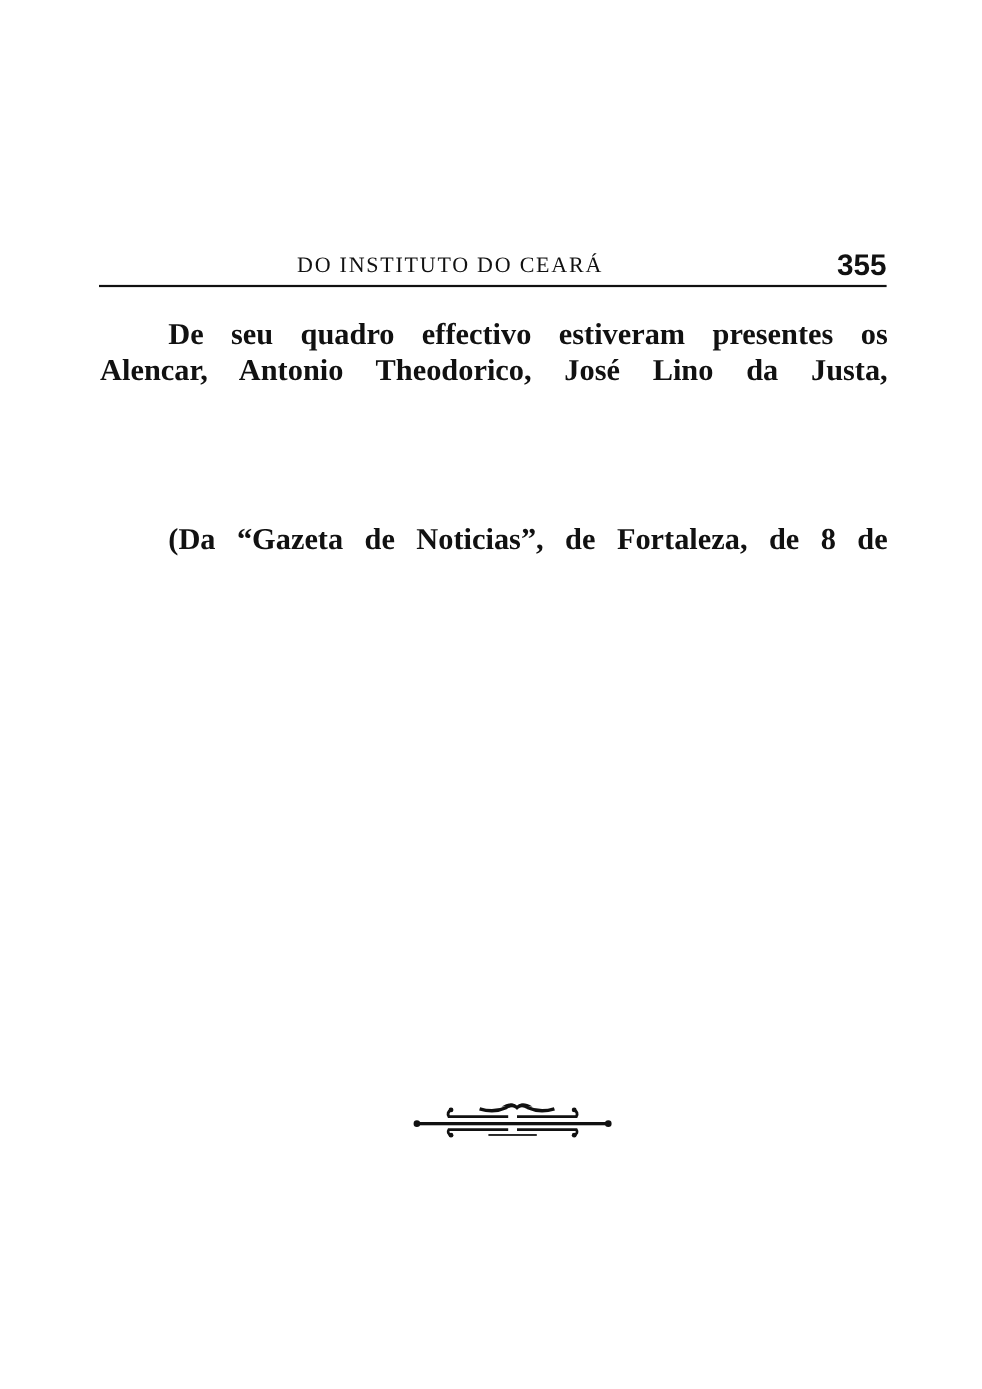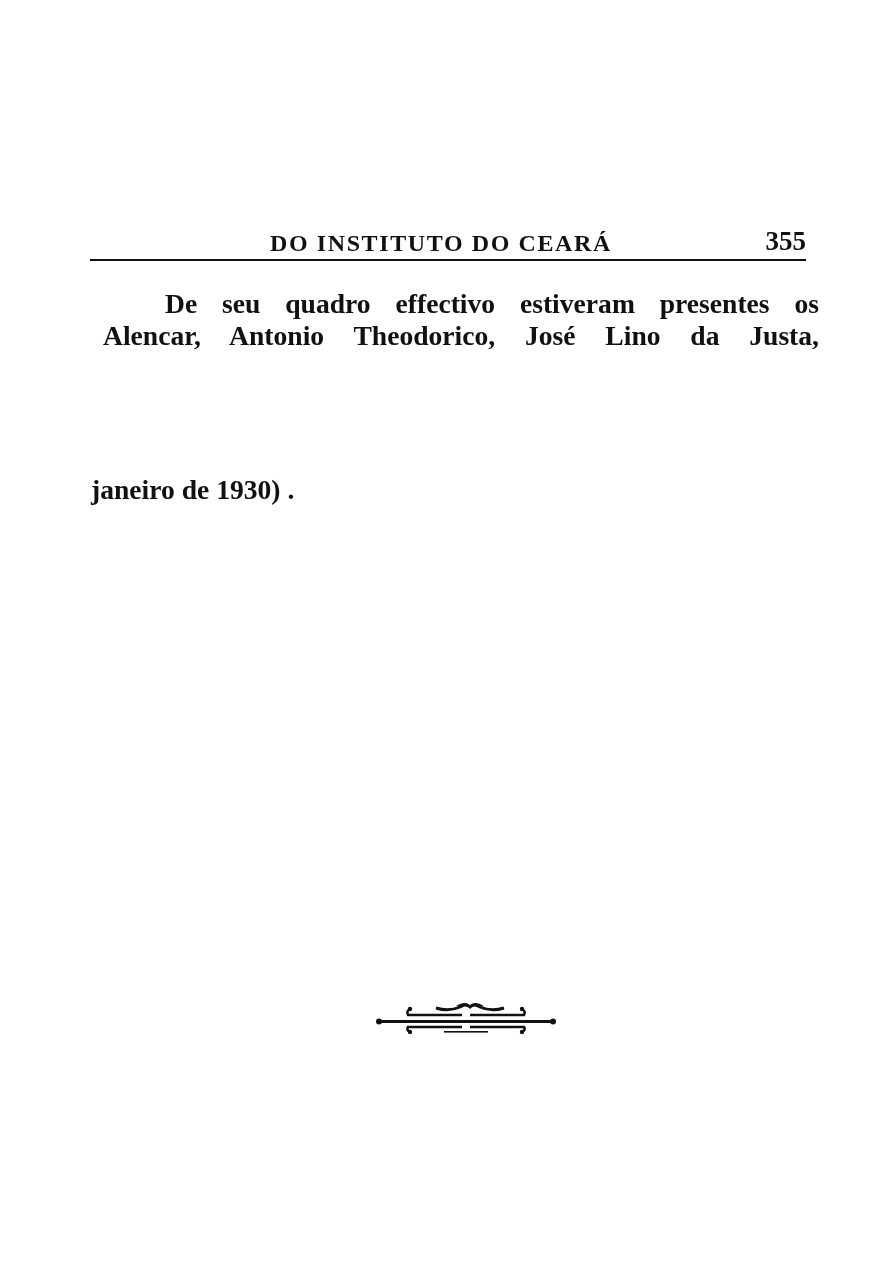--- a/index.html
+++ b/index.html
@@ -20,30 +20,30 @@
       left: 90px;
       top: 226px;
       width: 716px;
       height: 34px;
     }
     .running-title {
       position: absolute;
       left: 180px;
       top: 4px;
       font-family: "Liberation Serif", "DejaVu Serif", serif;
-      font-size: 24px;
+      font-size: 20px;
       letter-spacing: 1.6px;
-      font-weight: bold;
+      font-weight: normal;
       white-space: nowrap;
     }
     .page-number {
       position: absolute;
       right: 0;
       top: 0;
-      font-family: Liberation Serif, serif;
+      font-family: Liberation Sans, sans-serif;
       font-size: 27px;
       font-weight: bold;
     }
     .head-rule {
       position: absolute;
       left: 0;
       top: 33px;
       width: 716px;
       height: 2px;
       background: #111111;
@@ -51,21 +51,21 @@
     .body-text {
       position: absolute;
       left: 91px;
       width: 716px;
       font-family: "Liberation Serif", "DejaVu Serif", serif;
       font-size: 27.6px;
       line-height: 31.5px;
       text-align: justify;
       font-weight: bold;
     }
-    .para1 { top: 288px; margin-left: 12px; }
+    .para1 { top: 288px; }
     .para2 { top: 474px; }
     .indent { text-indent: 62px; }
     .line {
       display: block;
       text-align: justify;
       text-align-last: justify;
       white-space: nowrap;
     }
     .line.last {
       text-align-last: left;
@@ -86,21 +86,21 @@
   <span class="page-number">355</span>
   <div class="head-rule"></div>
 </div>
 
 <div class="body-text para1">
   <span class="line indent" style="padding-left:62px;text-indent:0;">De seu quadro effectivo estiveram presentes os</span>
   <span class="line">Alencar, Antonio Theodorico, José Lino da Justa,</span>
 </div>
 
 <div class="body-text para2">
-  <span class="line last">janeiro de 1930) .</span>
+  <span class="line" style="padding-left:62px;">(Da “Gazeta de Noticias”, de Fortaleza, de 8 de</span>
 </div>
 
 <div class="ornament">
   <svg width="184" height="40" viewBox="0 0 184 40" xmlns="http://www.w3.org/2000/svg">
 
     <path d="M62 10 Q75 14 86 9 Q92 5 96 9 Q100 5 106 9 Q117 14 130 10" fill="none" stroke="#111" stroke-width="3"></path>
     <path d="M82 8 Q92 2 96 8 Q100 2 110 8 Z" fill="#111"></path>
 
     <path d="M36 11 Q32 13 34 17 L88 17" fill="none" stroke="#111" stroke-width="2.5"></path>
     <path d="M148 11 Q152 13 150 17 L96 17" fill="none" stroke="#111" stroke-width="2.5"></path>

